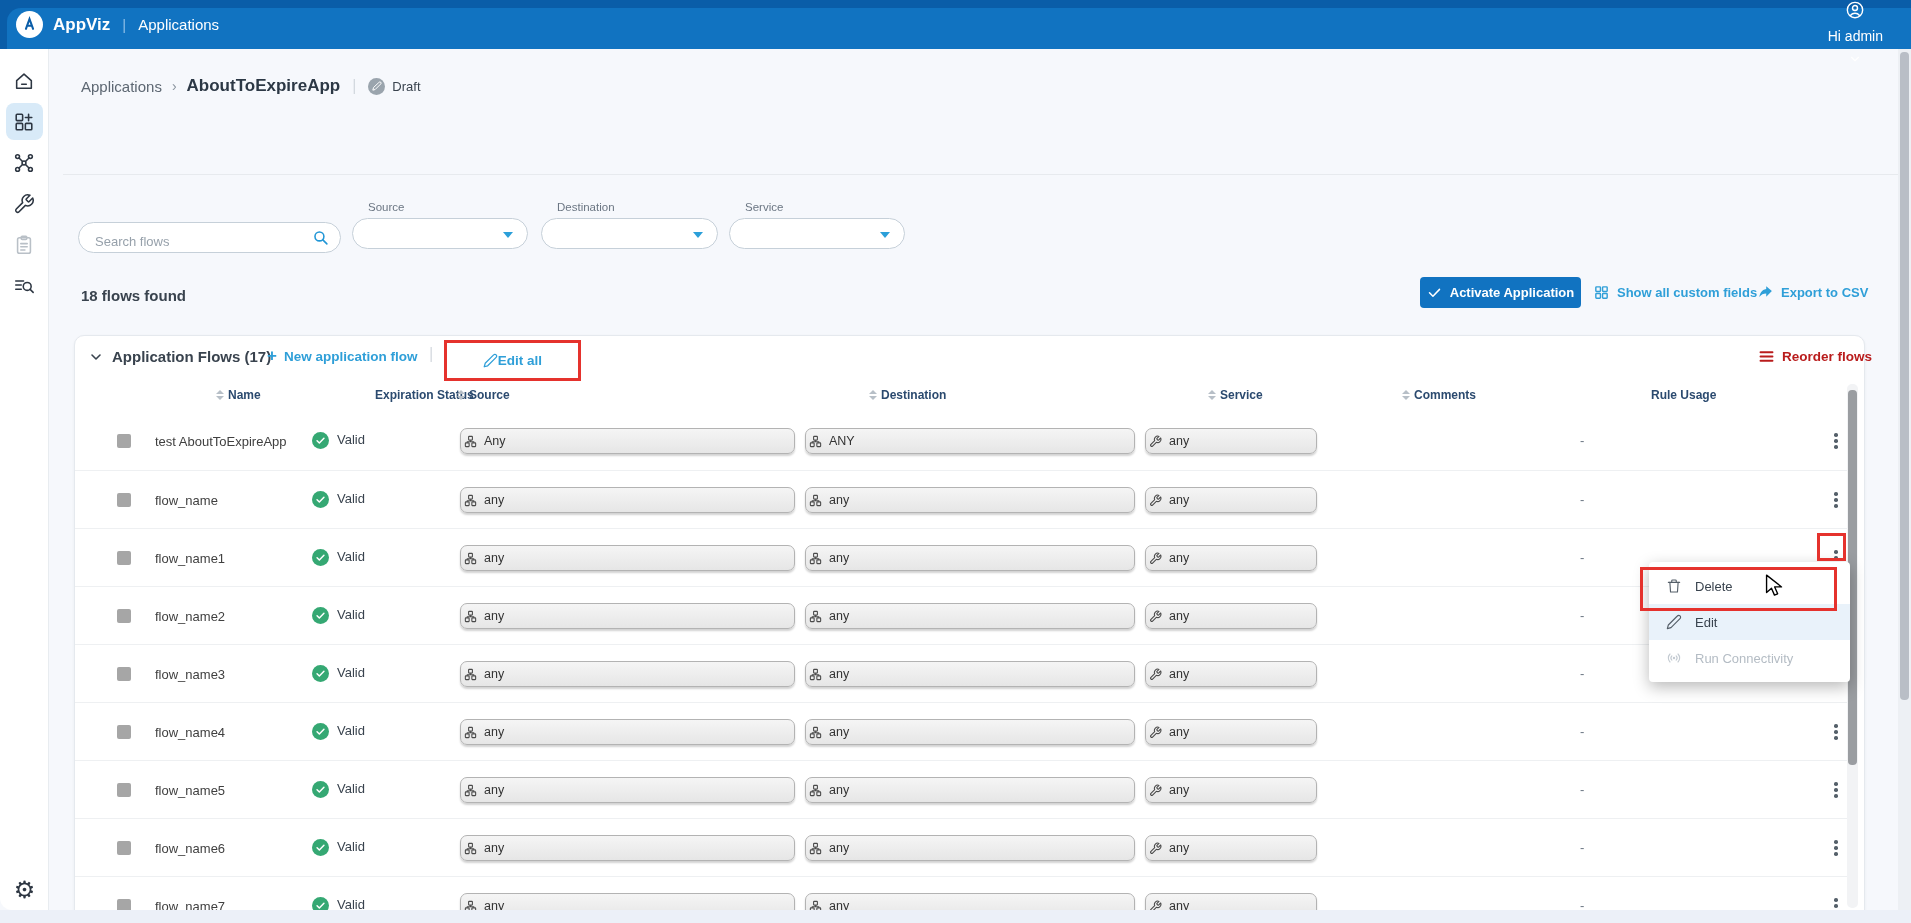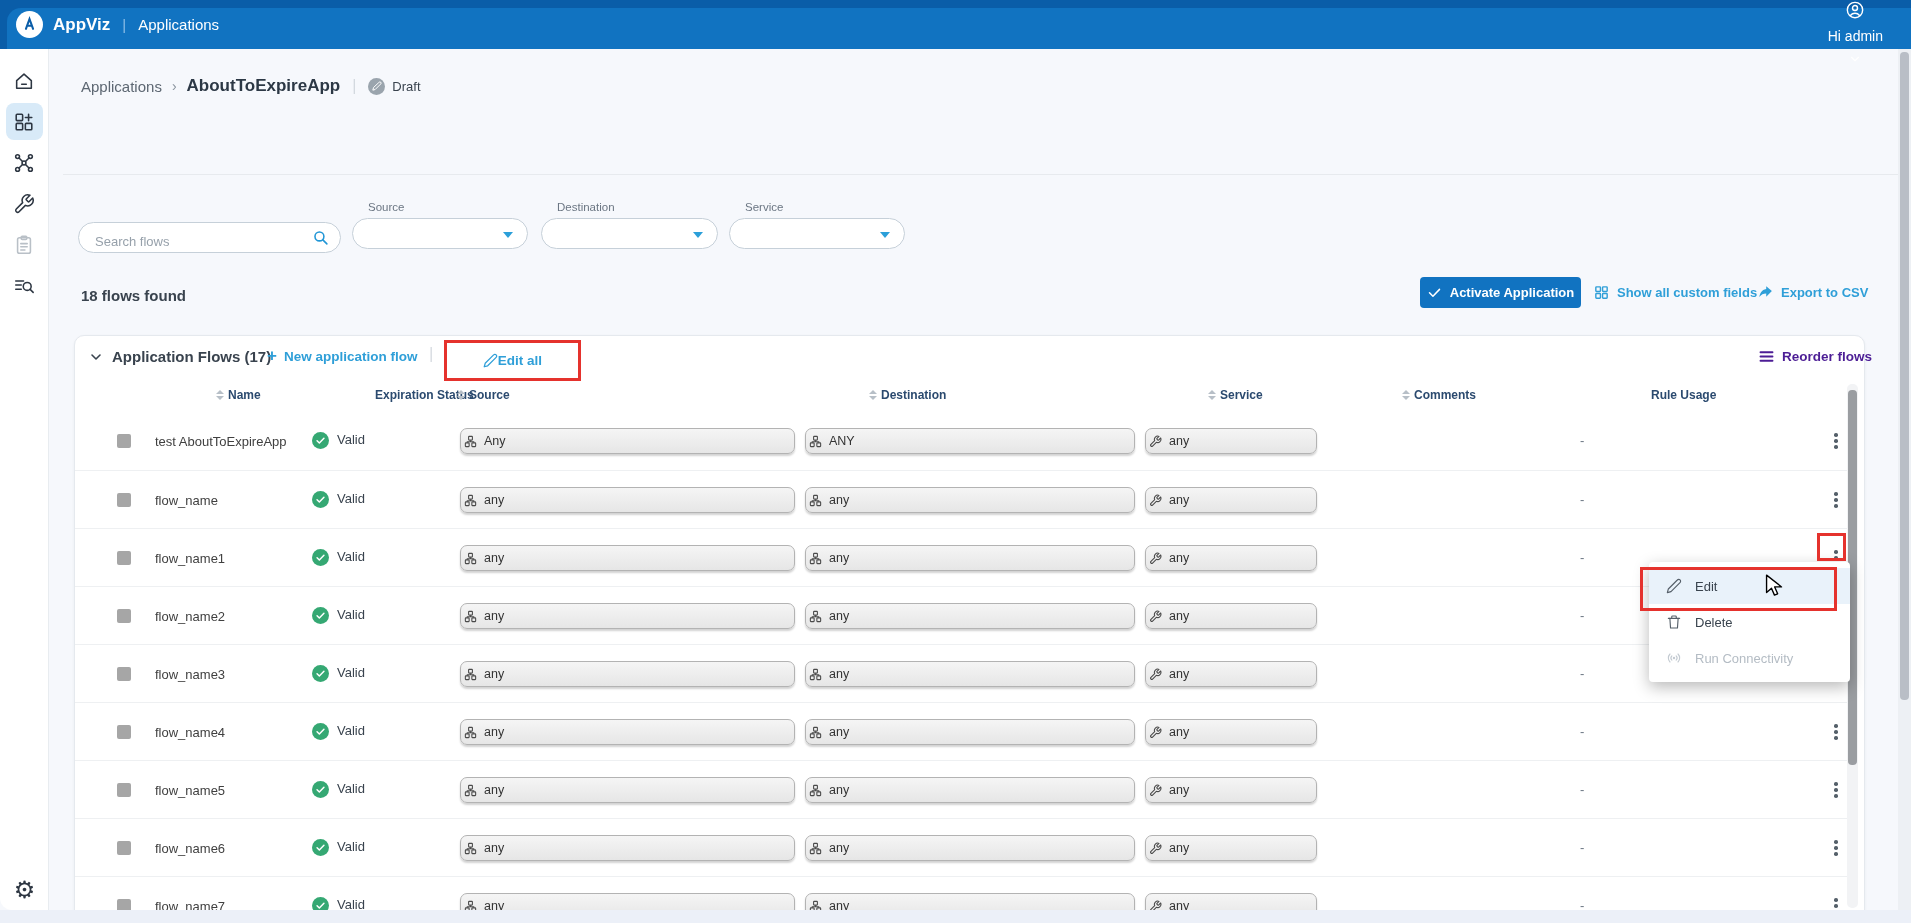--- a/index.html
+++ b/index.html
@@ -56,21 +56,21 @@
   .link-action{position:absolute;top:277px;height:31px;display:flex;align-items:center;gap:7px;color:#2f9fd8;font-size:13px;font-weight:600;cursor:pointer;}
 
   
   .card{position:absolute;left:74px;top:335px;width:1791px;height:588px;background:#fff;border:1px solid #e5e9ee;border-radius:10px 10px 0 0;box-shadow:0 1px 3px rgba(27,43,66,.06);}
   .panel-chevron{position:absolute;left:88px;top:349px;color:#39434e;cursor:pointer;display:flex;}
   .panel-title{position:absolute;left:112px;top:348px;font-size:15px;font-weight:bold;color:#39434e;}
   .panel-newflow{position:absolute;left:267px;top:346px;display:flex;align-items:center;gap:7px;color:#2f9fd8;font-size:13.5px;font-weight:600;cursor:pointer;}
   .plus-glyph{font-size:17px;font-weight:bold;}
   .panel-div{position:absolute;left:429px;top:344px;color:#d7dce1;font-size:17px;}
   .editall-box{position:absolute;left:444px;top:340px;width:137px;height:41px;border:3px solid #e5322d;display:flex;align-items:center;justify-content:center;gap:0;color:#2f9fd8;font-size:13.5px;font-weight:600;cursor:pointer;}
-  .panel-reorder{position:absolute;left:1758px;top:348px;display:flex;align-items:center;gap:7px;color:#4c1d95;font-size:13.5px;font-weight:600;cursor:pointer;}
+  .panel-reorder{position:absolute;left:1758px;top:348px;display:flex;align-items:center;gap:7px;color:#b91c1c;font-size:13.5px;font-weight:600;cursor:pointer;}
 
   
   .thead{position:absolute;left:75px;top:383px;width:1772px;height:29px;}
   .th{position:absolute;top:5px;display:flex;align-items:center;gap:4px;font-size:12px;font-weight:bold;color:#2b4a6f;}
   .sort{display:flex;flex-direction:column;gap:2px;}
   .sort i{display:block;width:0;height:0;border-left:4px solid transparent;border-right:4px solid transparent;}
   .sort .up{border-bottom:4px solid #b7bfc7;}
   .sort .dn{border-top:4px solid #b7bfc7;}
   .tbody{position:absolute;left:75px;top:412px;width:1772px;}
   .frow{position:relative;height:58px;border-top:1px solid #eef0f2;}
@@ -779,38 +779,38 @@
     </div>
   </div>
 
   <div class="tbl-scroll-track"></div>
   <div class="tbl-scroll-thumb"></div>
   <div class="page-scroll-track"></div>
   <div class="page-scroll-thumb"></div>
   <div class="bottom-strip"></div>
 
   <div class="ctx-menu" id="ctx-menu">
-      <div class="ctx-item highlight">
-        <span class="mi">
-          <svg viewBox="0 0 24 24" width="16" height="16" fill="none" stroke="currentColor" stroke-width="1.7" stroke-linecap="round" stroke-linejoin="round">
-            <path d="M17 3a2.83 2.83 0 1 1 4 4L7.5 20.5 2 22l1.5-5.5z"></path>
-          </svg>
-        </span>
-        <span>Edit</span>
-      </div>
       <div class="ctx-item">
         <span class="mi">
           <svg viewBox="0 0 24 24" width="16" height="16" fill="none" stroke="currentColor" stroke-width="1.7" stroke-linecap="round" stroke-linejoin="round">
             <path d="M3.5 6.5h17"></path>
             <path d="M8.6 6.5V4.3A1.3 1.3 0 0 1 9.9 3h4.2a1.3 1.3 0 0 1 1.3 1.3v2.2"></path>
             <path d="M5.8 6.5 6.8 21h10.4l1-14.5"></path>
           </svg>
         </span>
         <span>Delete</span>
       </div>
+      <div class="ctx-item highlight">
+        <span class="mi">
+          <svg viewBox="0 0 24 24" width="16" height="16" fill="none" stroke="currentColor" stroke-width="1.7" stroke-linecap="round" stroke-linejoin="round">
+            <path d="M17 3a2.83 2.83 0 1 1 4 4L7.5 20.5 2 22l1.5-5.5z"></path>
+          </svg>
+        </span>
+        <span>Edit</span>
+      </div>
       <div class="ctx-item disabled">
         <span class="mi">
           <svg viewBox="0 0 24 24" width="16" height="16" fill="none" stroke="currentColor" stroke-width="1.7" stroke-linecap="round" stroke-linejoin="round">
             <circle cx="12" cy="12" r="1.8" fill="currentColor" stroke="none"></circle>
             <path d="M8.8 15.2a4.6 4.6 0 0 1 0-6.4M15.2 8.8a4.6 4.6 0 0 1 0 6.4M6 18a8.6 8.6 0 0 1 0-12M18 6a8.6 8.6 0 0 1 0 12"></path>
           </svg>
         </span>
         <span>Run Connectivity</span>
       </div>
     </div>

